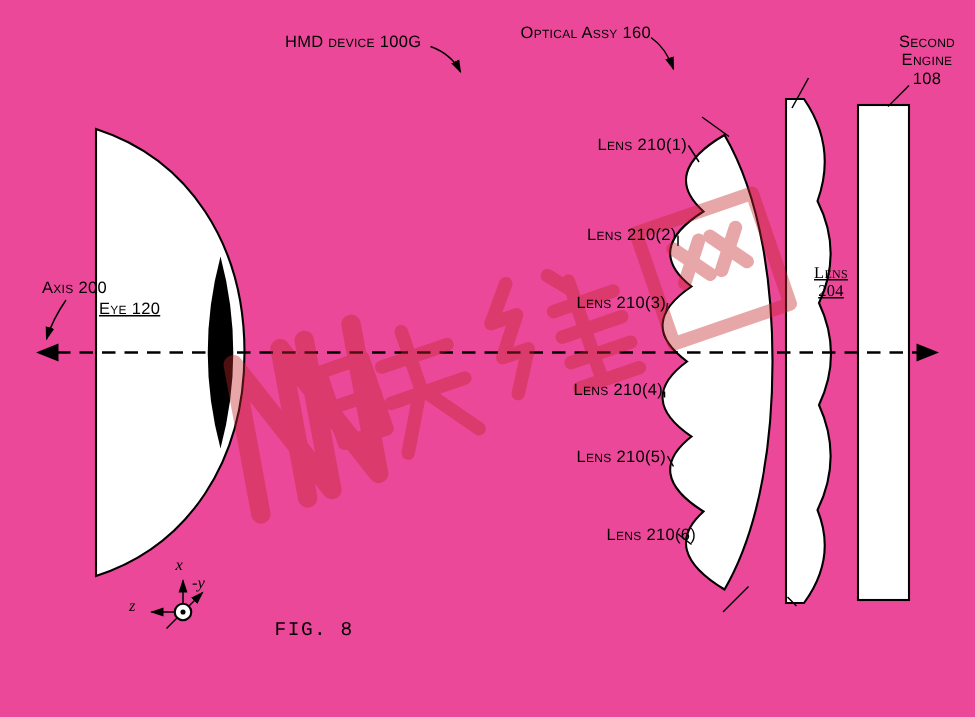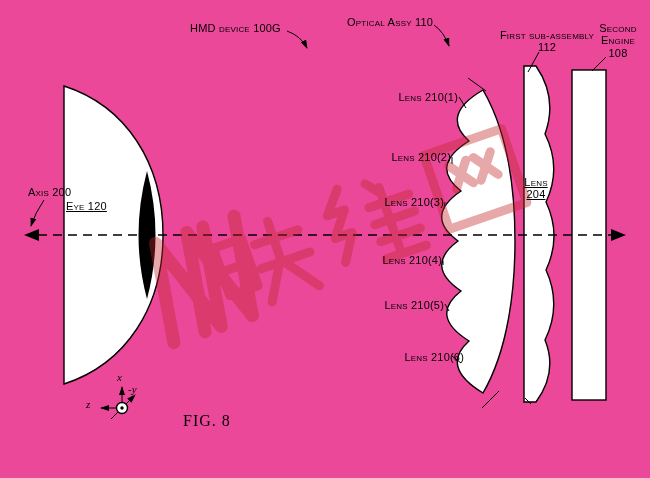--- a/index.html
+++ b/index.html
@@ -13,22 +13,22 @@
     font-variant:small-caps;letter-spacing:.2px;white-space:nowrap;color:#000;
   }
   .center{text-align:center;}
   .right{text-align:right;}
   .ul{text-decoration:underline;}
   .coord{
     position:absolute;font-size:11px;font-style:italic;
     font-family:"Liberation Serif", serif;font-variant:normal;white-space:nowrap;
   }
   .figcap{
-    position:absolute;font-size:16px;letter-spacing:1px;
-    font-family:Liberation Serif, serif;
+    position:absolute;font-size:13px;letter-spacing:1px;
+    font-family:Liberation Mono, monospace;
   }
   .ln{stroke:#000;stroke-width:1.4;}
   .ldr{stroke:#000;stroke-width:1;fill:none;}
 </style>
 </head>
 <body>
 
 <div class="stage">
 
   <svg width="650" height="478" viewBox="0 0 650 478">
@@ -105,45 +105,41 @@
         <path d="M26,28 L44,52"></path>
         <path d="M44,28 L26,52"></path>
         <path d="M52,28 L70,52"></path>
         <path d="M70,28 L52,52"></path>
       </g>
     </g>
   </svg>
 
   <div class="lbl" style="left:190px;top:22px;">HMD device 100G</div>
 
-  <div class="lbl" style="left:347px;top:16px;">Optical Assy 110</div>
+  <div class="lbl" style="left:347px;top:16px;">Optical Assy 160</div>
 
-  <div class="lbl center" style="left:497px;top:29px;width:100px;">
-    <div>First sub-assembly</div>
-    <div>112</div>
-  </div>
 
   <div class="lbl center" style="left:596px;top:22px;width:44px;">
     <div>Second</div>
     <div>Engine</div>
     <div>108</div>
   </div>
 
 
   <div class="lbl right" style="right:192px;top:91px;margin-left:12px;">Lens 210(1)</div>
   <div class="lbl right" style="right:199px;top:151px;">Lens 210(2)</div>
   <div class="lbl right" style="right:206px;top:196px;">Lens 210(3)</div>
   <div class="lbl right" style="right:208px;top:254px;margin-left:28px;">Lens 210(4)</div>
   <div class="lbl right" style="right:206px;top:299px;">Lens 210(5)</div>
   <div class="lbl right" style="right:186px;top:351px;text-align:center;">Lens 210(6)</div>
 
   <div class="lbl" style="left:28px;top:186px;">Axis 200</div>
   <div class="lbl ul" style="left:66px;top:200px;">Eye 120</div>
 
-  <div class="lbl center" style="left:519px;top:176px;width:34px;">
+  <div class="lbl center" style="left:537px;top:176px;width:34px;font-family:Liberation Serif, serif;">
     <div class="ul">Lens</div>
     <div class="ul">204</div>
   </div>
 
 
   <div class="coord" style="left:117px;top:371px;">x</div>
   <div class="coord" style="left:128px;top:383px;">-y</div>
   <div class="coord" style="left:86px;top:398px;">z</div>
 
   <div class="figcap" style="left:183px;top:412px;">FIG. 8</div>

